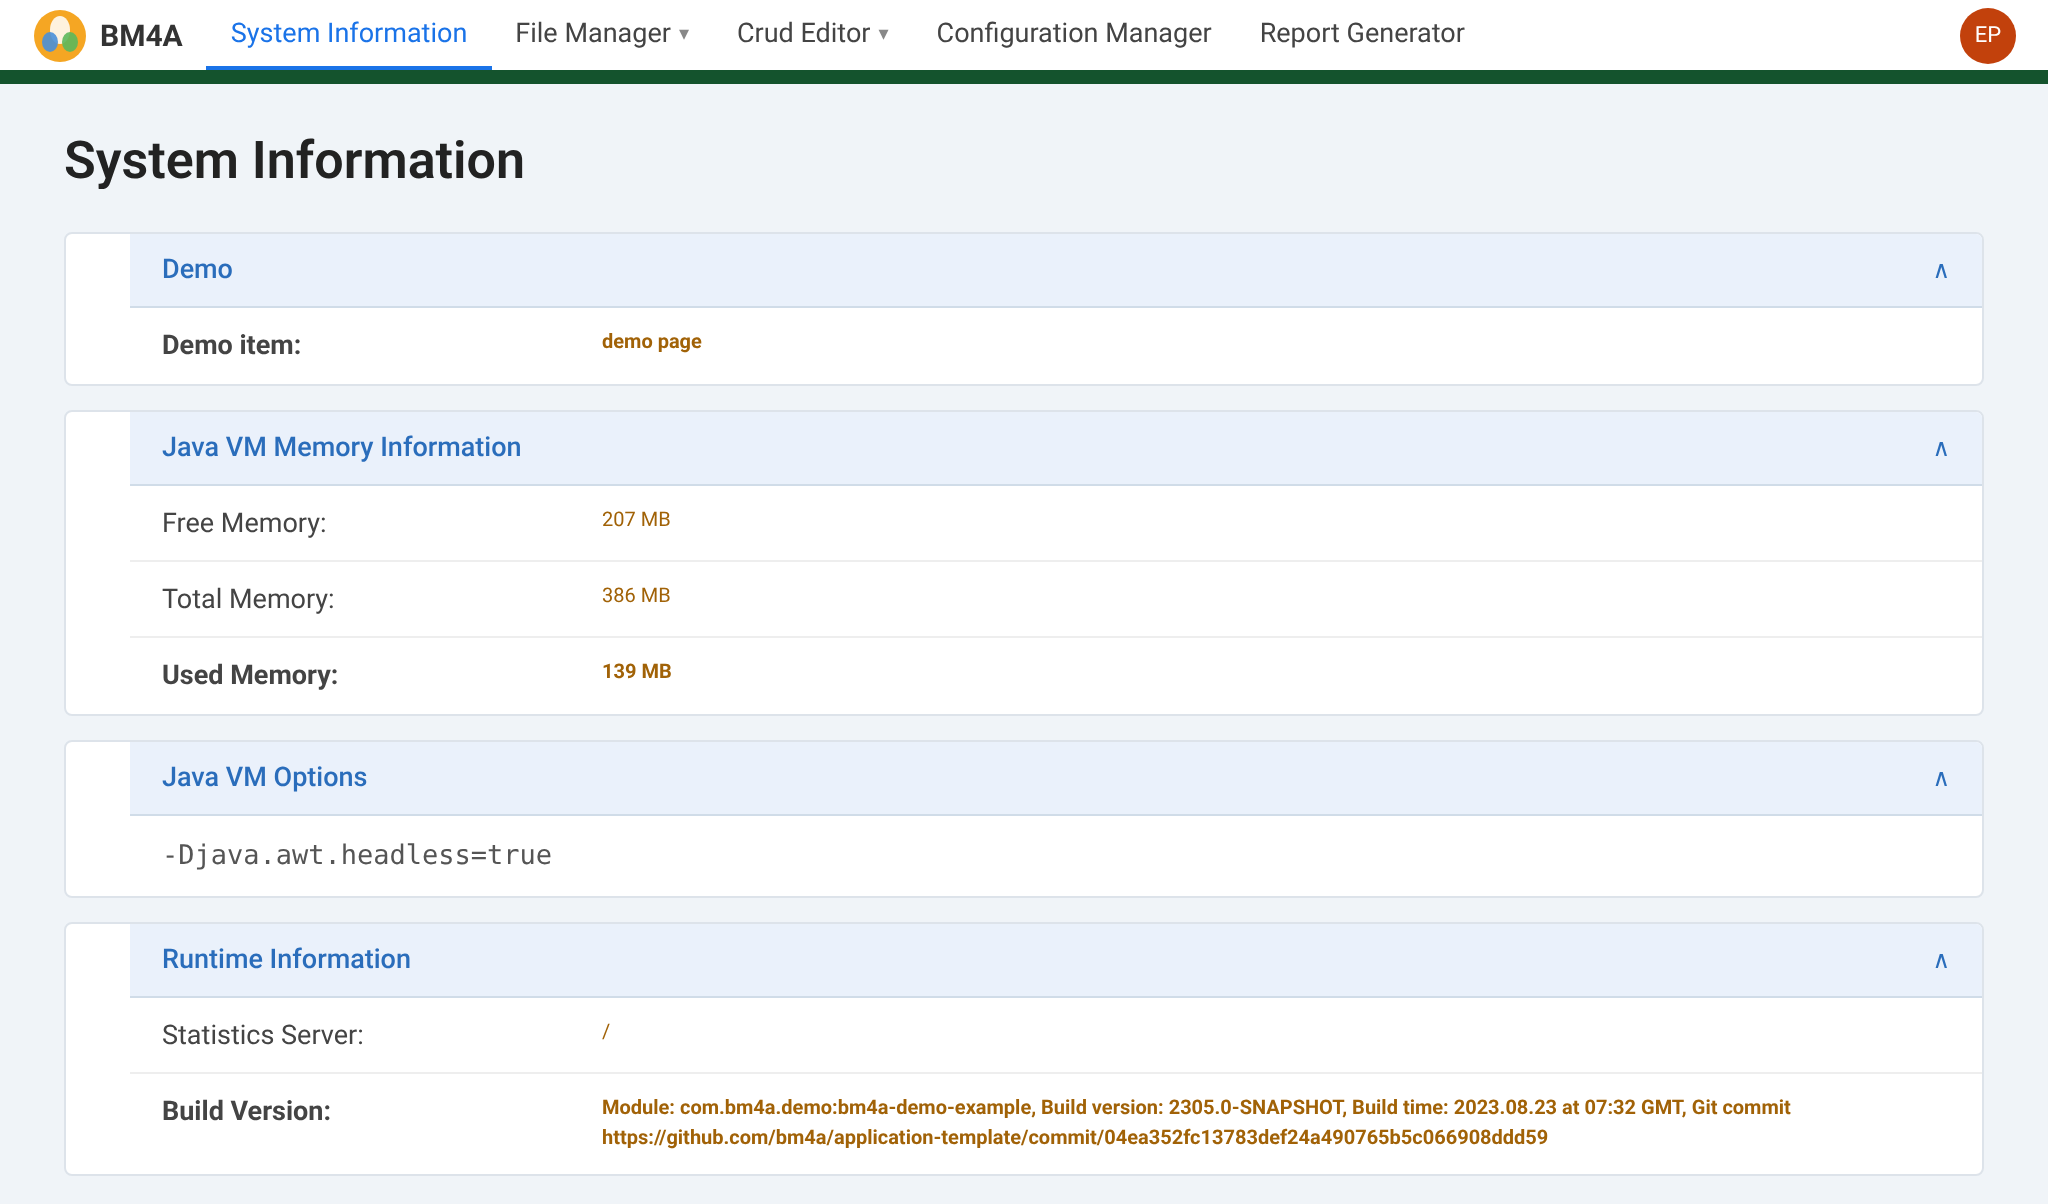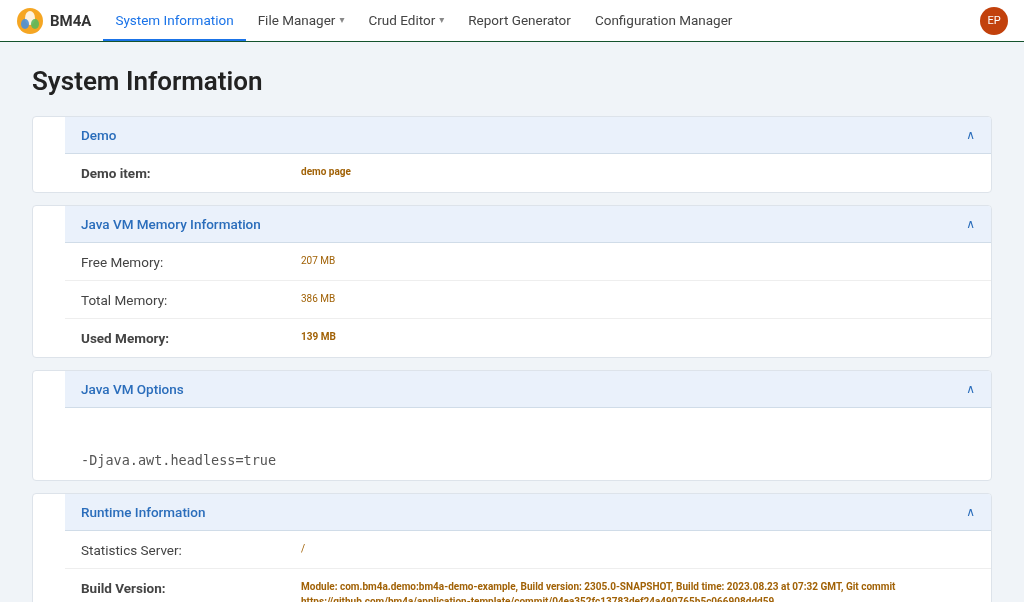--- a/index.html
+++ b/index.html
@@ -9,21 +9,21 @@
       min-height: 602px;
       font-size: 14px;
       color: #333;
     }
 
     
     .navbar {
       display: flex;
       align-items: center;
       background: #fff;
-      border-bottom: 1px solid #14532d;
+      border-bottom: 7px solid #14532d;
       padding: 0 16px;
       height: 42px;
       gap: 0;
     }
     .navbar-logo {
       display: flex;
       align-items: center;
       gap: 6px;
       margin-right: 12px;
     }
@@ -139,21 +139,20 @@
       color: #a16207;
       font-size: 10px;
       flex: 1;
       line-height: 1.5;
     }
     .section-body-plain {
       padding: 12px 16px;
       font-size: 13.5px;
       color: #555;
       font-family: monospace;
-      margin-top: 32px;
     }
   </style>
 </head>
 <body>
 
 <nav class="navbar">
   <div class="navbar-logo">
     <svg class="logo-icon" viewBox="0 0 28 28">
       <circle cx="14" cy="14" r="13" fill="#f5a623"></circle>
       <ellipse cx="14" cy="11" rx="5" ry="7" fill="#fff" opacity="0.85"></ellipse>
@@ -168,24 +167,24 @@
     </div>
     <div class="nav-item">
       <span>File Manager</span>
       <span class="dropdown-arrow">▾</span>
     </div>
     <div class="nav-item">
       <span>Crud Editor</span>
       <span class="dropdown-arrow">▾</span>
     </div>
     <div class="nav-item">
+      <span>Configuration Manager</span>
+    </div>
+    <div class="nav-item">
       <span>Report Generator</span>
-    </div>
-    <div class="nav-item">
-      <span>Configuration Manager</span>
     </div>
   </div>
   <div class="nav-avatar">
     <span>EP</span>
   </div>
 </nav>
 
 <div class="main-content">
   <h1 class="page-title">System Information</h1>
 

